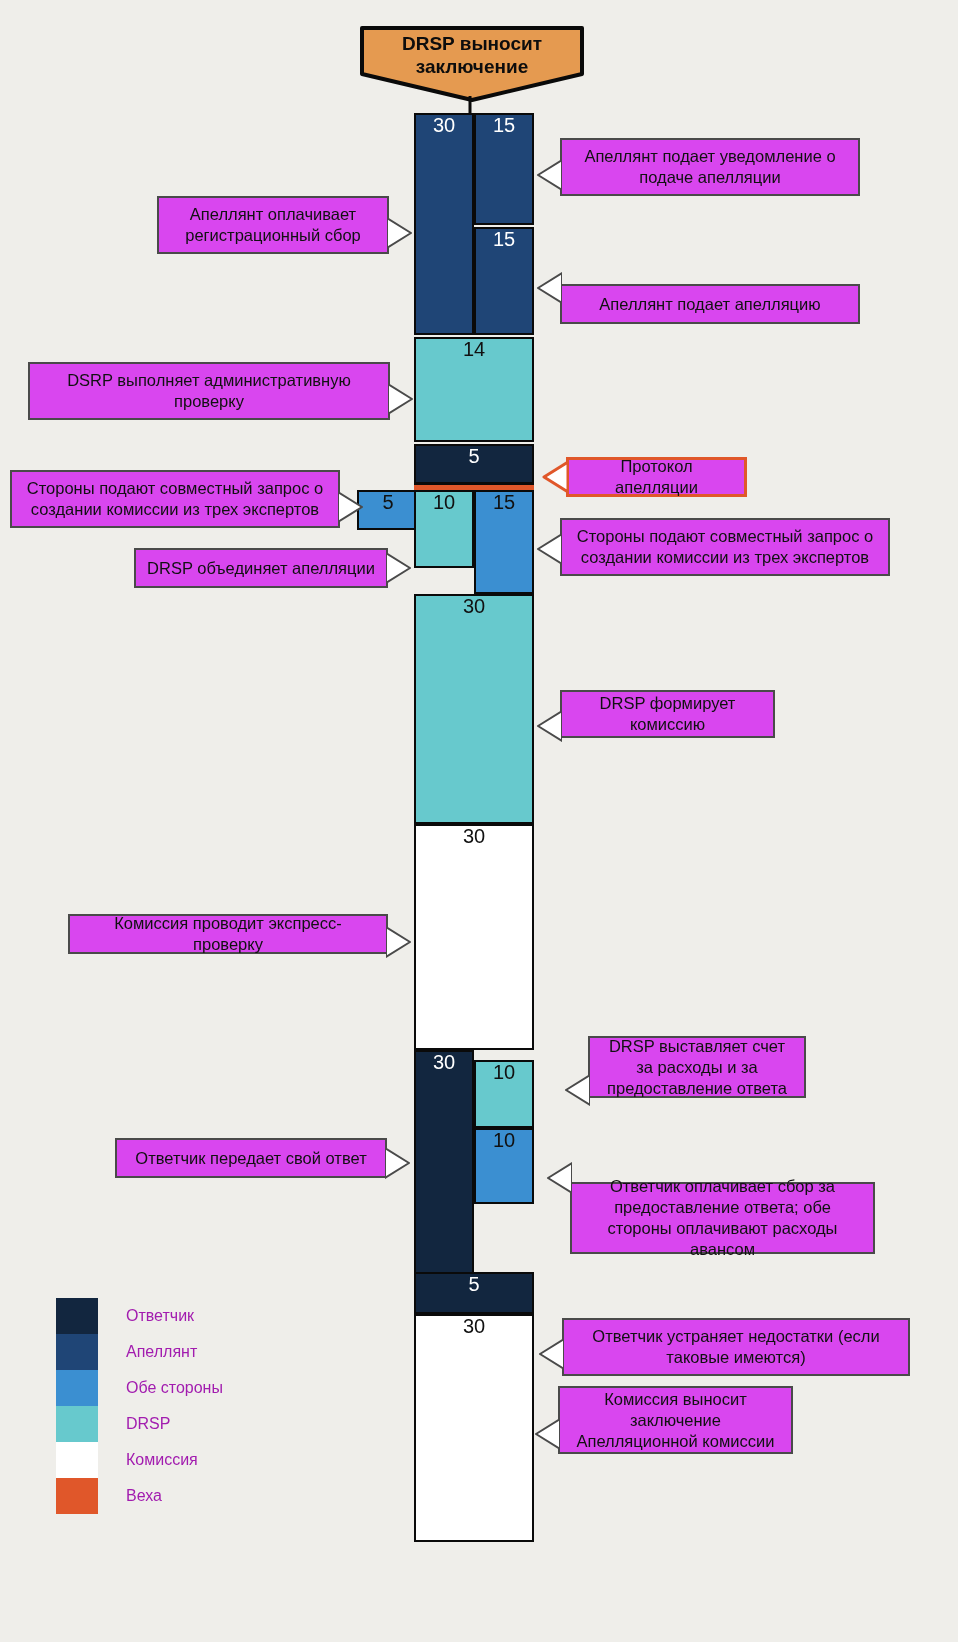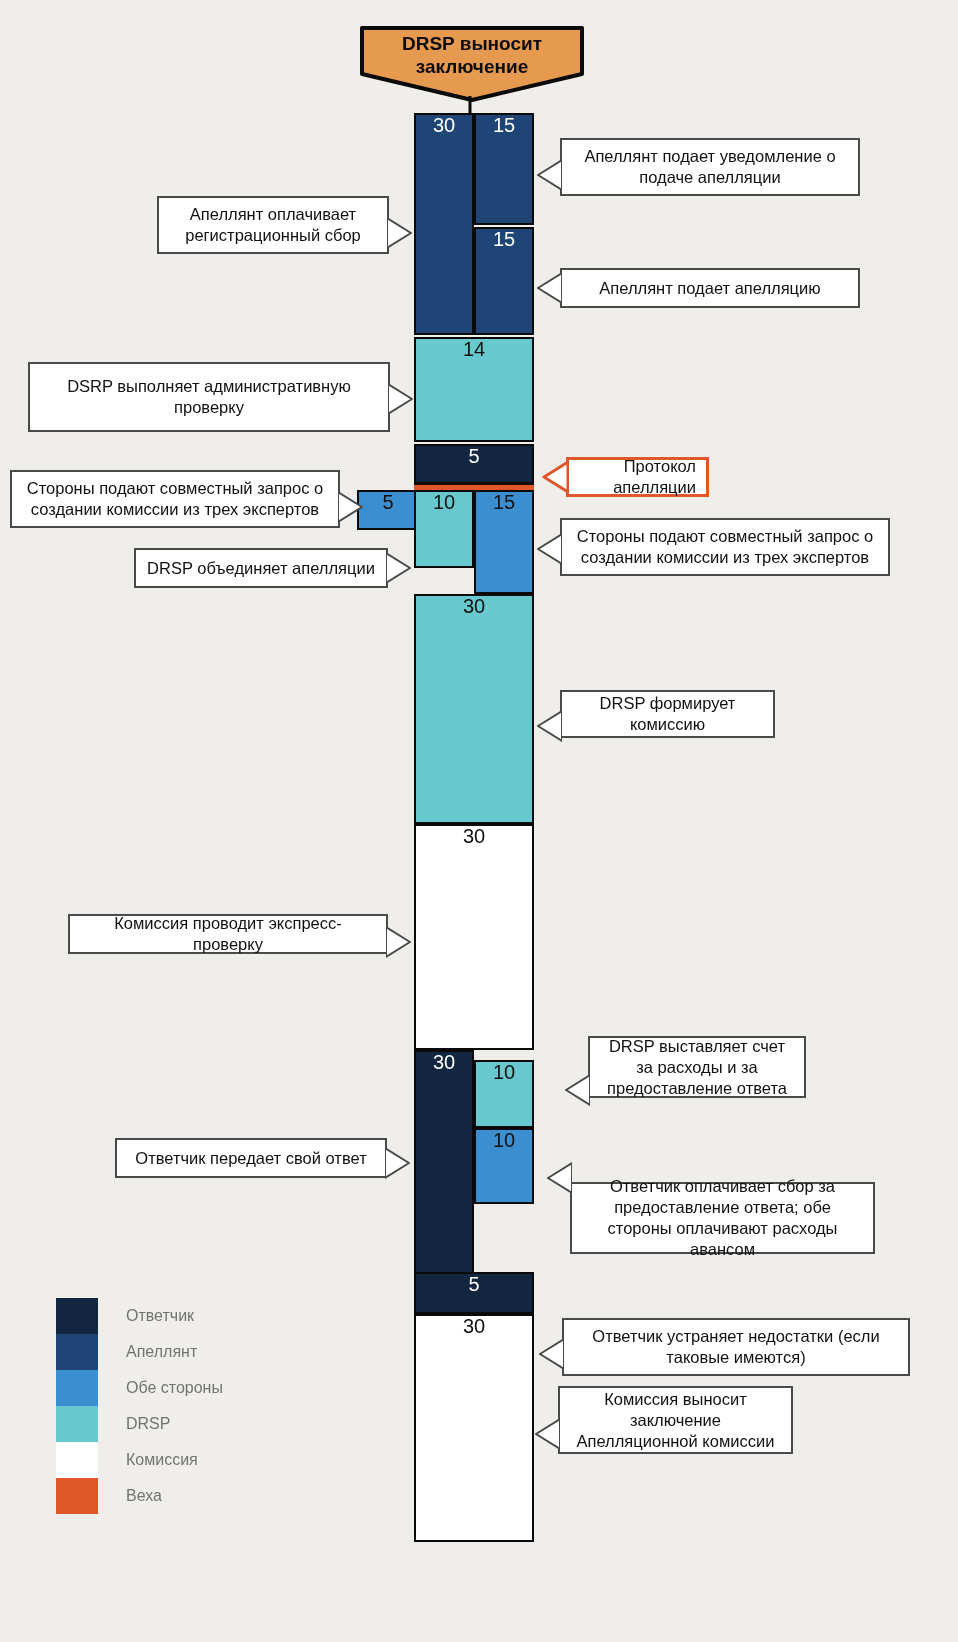--- a/index.html
+++ b/index.html
@@ -45,35 +45,35 @@
     box-sizing:border-box;
     background:#e0572a;
     border-top:1px solid #0a0a0a;
     border-bottom:1px solid #0a0a0a;
   }
 
   
   .callout{
     position:absolute;
     box-sizing:border-box;
-    background:#ffffff;
+    background:#d946ef;
     border:2px solid #4a4a4a;
     display:flex;align-items:center;justify-content:center;
     text-align:center;
     font-size:16.5px;line-height:21px;
     padding:0 10px;
     color:#111;
   }
   .callout.orange{border-color:#e0572a;border-width:3px;}
 
   
   .legend{position:absolute;left:56px;top:1298px;}
   .legend-row{display:flex;align-items:center;height:36px;}
   .legend-sw{width:42px;height:36px;box-sizing:border-box;}
-  .legend-lbl{margin-left:28px;font-size:16px;color:#737373;white-space:nowrap;}
+  .legend-lbl{margin-left:28px;font-size:16px;color:#a21caf;white-space:nowrap;}
 </style>
 </head>
 <body>
 
 <div class="stage">
 
   <div class="header-arrow">
     <svg class="pent" viewBox="0 0 228 80" preserveAspectRatio="none">
       <polygon points="4,4 224,4 224,50 114,76 4,50" fill="#e59a50" stroke="#0a0a0a" stroke-width="4" stroke-linejoin="round"></polygon>
     </svg>
@@ -138,33 +138,33 @@
       </div>
       <svg viewBox="0 0 26 34" style="position: absolute; width: 26px; height: 34px; top: 158px; left: 536px;">
         <path fill="#ffffff" stroke="#4a4a4a" stroke-width="2" stroke-linejoin="round" d="M26,2 L2,17 L26,32 Z"></path>
       </svg>
       <div class="callout" style="left: 157px; top: 196px; width: 232px; height: 58px;">
         <span>Апеллянт оплачивает регистрационный сбор</span>
       </div>
       <svg viewBox="0 0 26 34" style="position: absolute; width: 26px; height: 34px; top: 216px; left: 387px;">
         <path fill="#ffffff" stroke="#4a4a4a" stroke-width="2" stroke-linejoin="round" d="M0,2 L24,17 L0,32 Z"></path>
       </svg>
-      <div class="callout" style="left: 560px; top: 268px; width: 300px; height: 40px;">
+      <div class="callout" style="left: 560px; top: 284px; width: 300px; height: 40px;">
         <span>Апеллянт подает апелляцию</span>
       </div>
       <svg viewBox="0 0 26 34" style="position: absolute; width: 26px; height: 34px; top: 271px; left: 536px;">
         <path fill="#ffffff" stroke="#4a4a4a" stroke-width="2" stroke-linejoin="round" d="M26,2 L2,17 L26,32 Z"></path>
       </svg>
-      <div class="callout" style="left: 28px; top: 362px; width: 362px; height: 70px;">
+      <div class="callout" style="left: 28px; top: 362px; width: 362px; height: 58px;">
         <span>DSRP выполняет административную проверку</span>
       </div>
       <svg viewBox="0 0 26 34" style="position: absolute; width: 26px; height: 34px; top: 382px; left: 388px;">
         <path fill="#ffffff" stroke="#4a4a4a" stroke-width="2" stroke-linejoin="round" d="M0,2 L24,17 L0,32 Z"></path>
       </svg>
-      <div class="callout orange" style="left: 566px; top: 457px; width: 143px; height: 40px; text-align: right;">
+      <div class="callout orange" style="left: 566px; top: 457px; width: 181px; height: 40px;">
         <span>Протокол апелляции</span>
       </div>
       <svg viewBox="0 0 26 34" style="position: absolute; width: 26px; height: 34px; top: 460px; left: 542px;">
         <path fill="#ffffff" stroke="#e0572a" stroke-width="3" stroke-linejoin="round" d="M26,2 L2,17 L26,32 Z"></path>
       </svg>
       <div class="callout" style="left: 10px; top: 470px; width: 330px; height: 58px;">
         <span>Стороны подают совместный запрос о создании комиссии из трех экспертов</span>
       </div>
       <svg viewBox="0 0 26 34" style="position: absolute; width: 26px; height: 34px; top: 490px; left: 338px;">
         <path fill="#ffffff" stroke="#4a4a4a" stroke-width="2" stroke-linejoin="round" d="M0,2 L24,17 L0,32 Z"></path>

